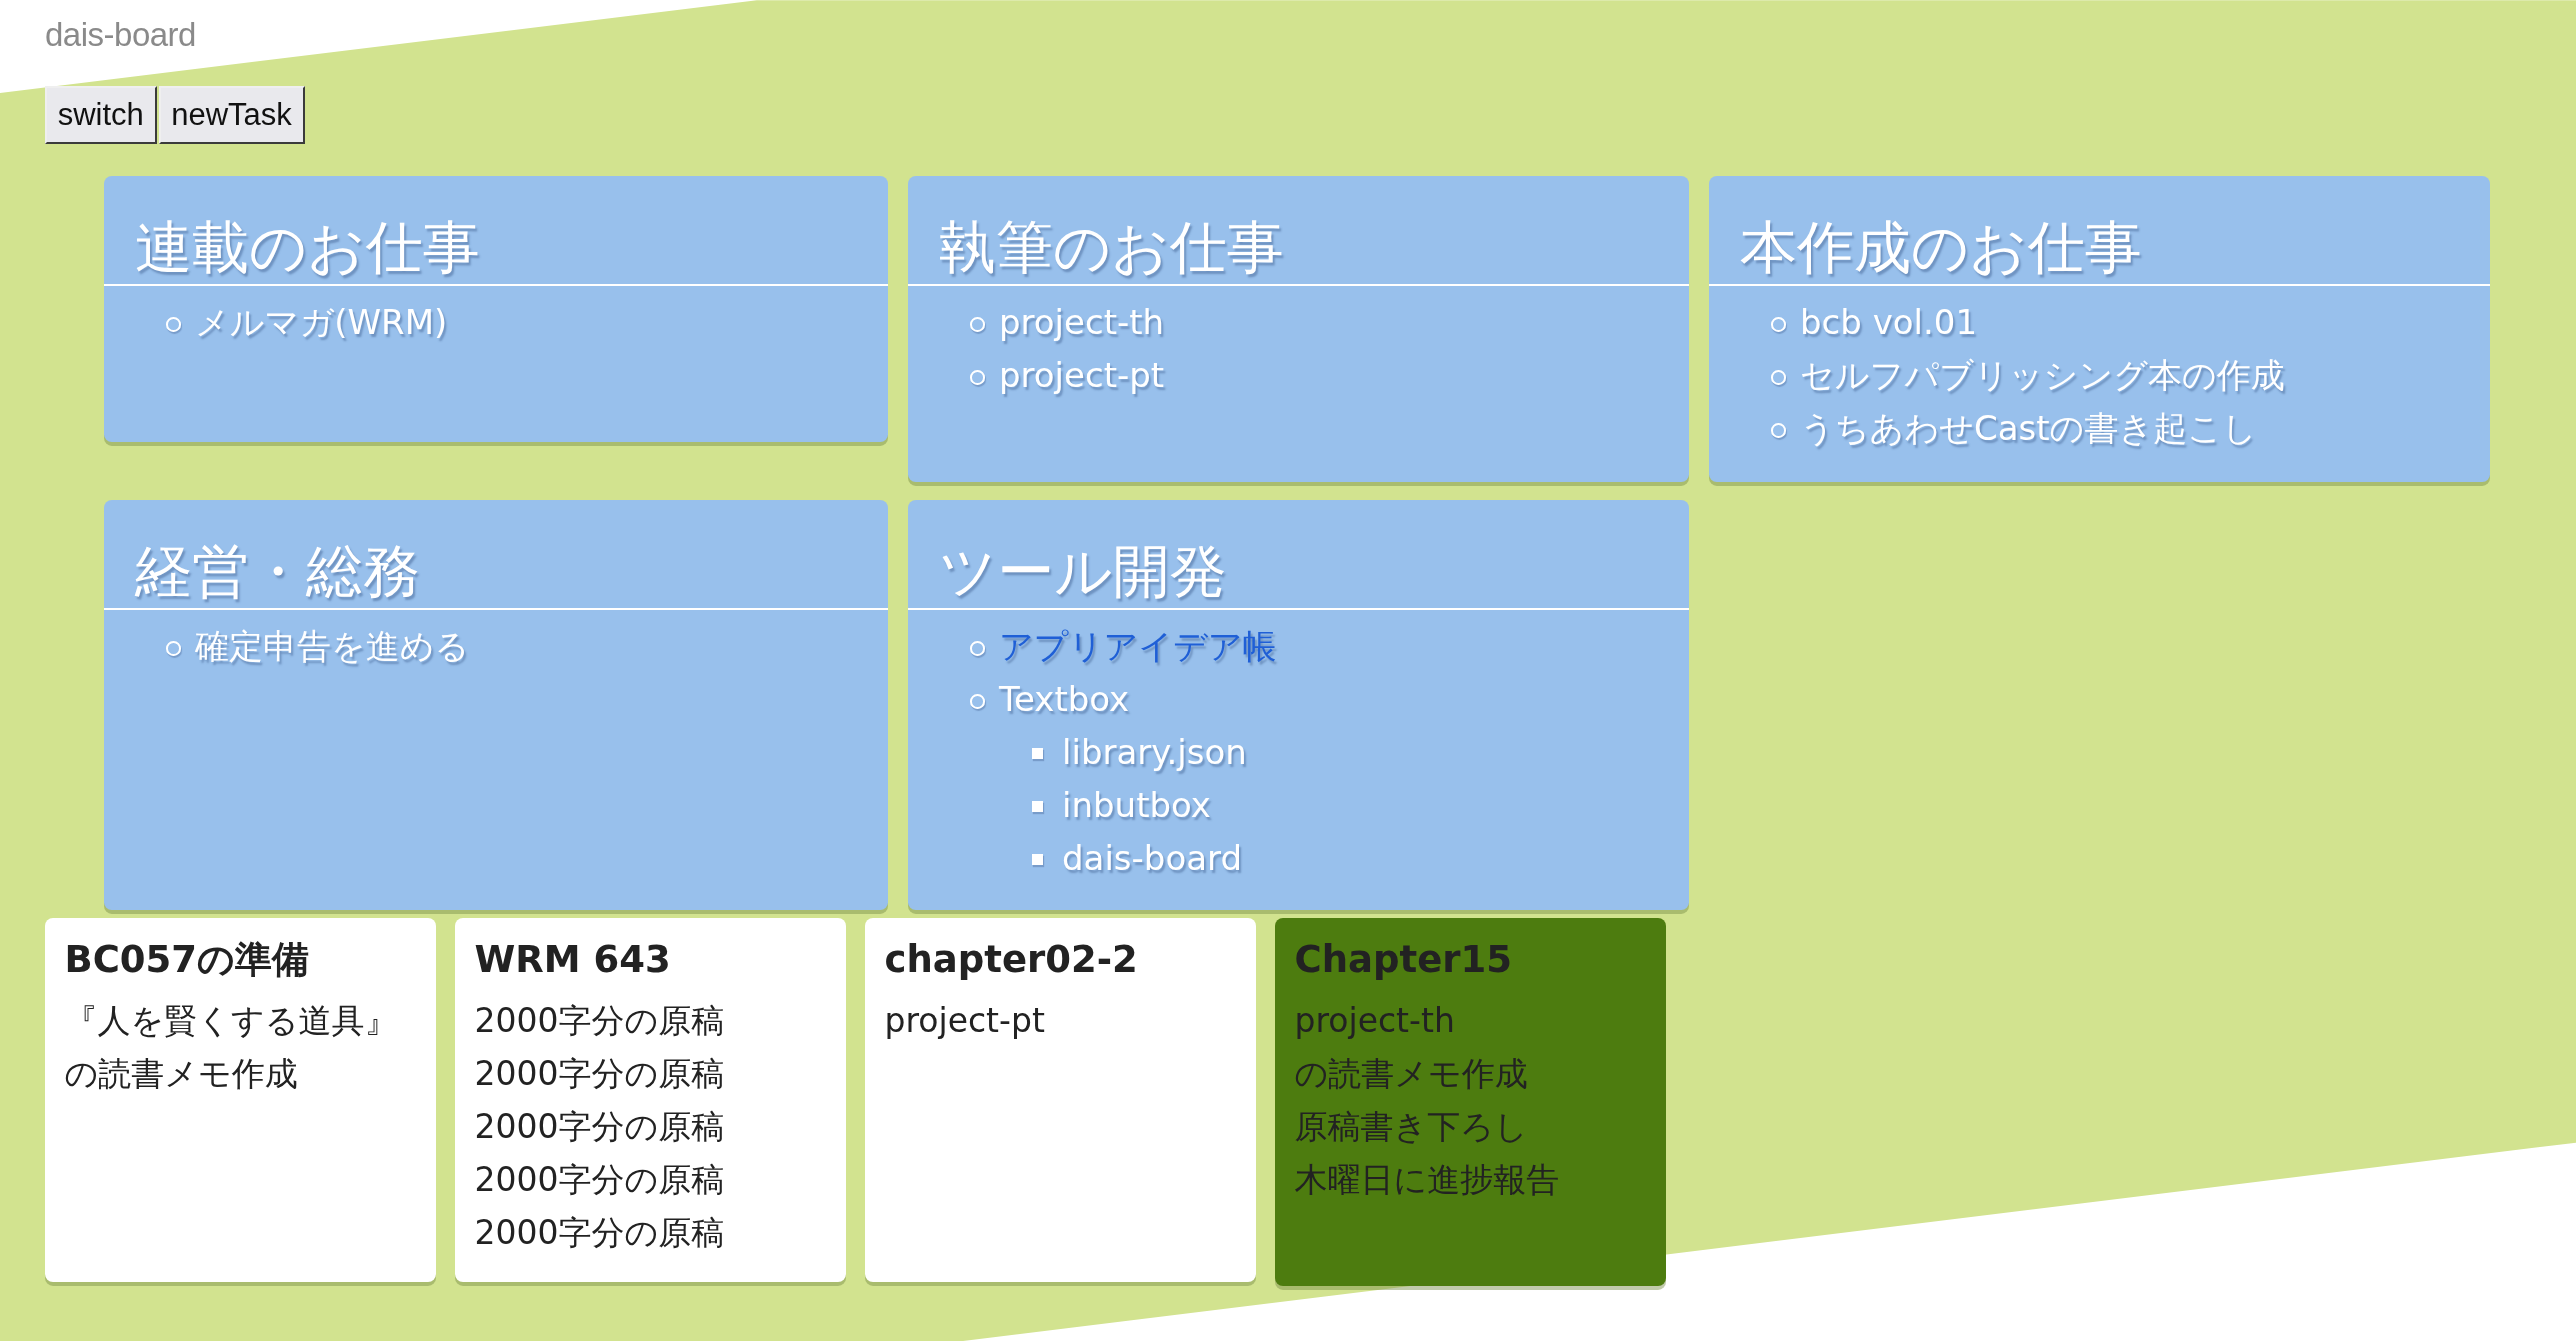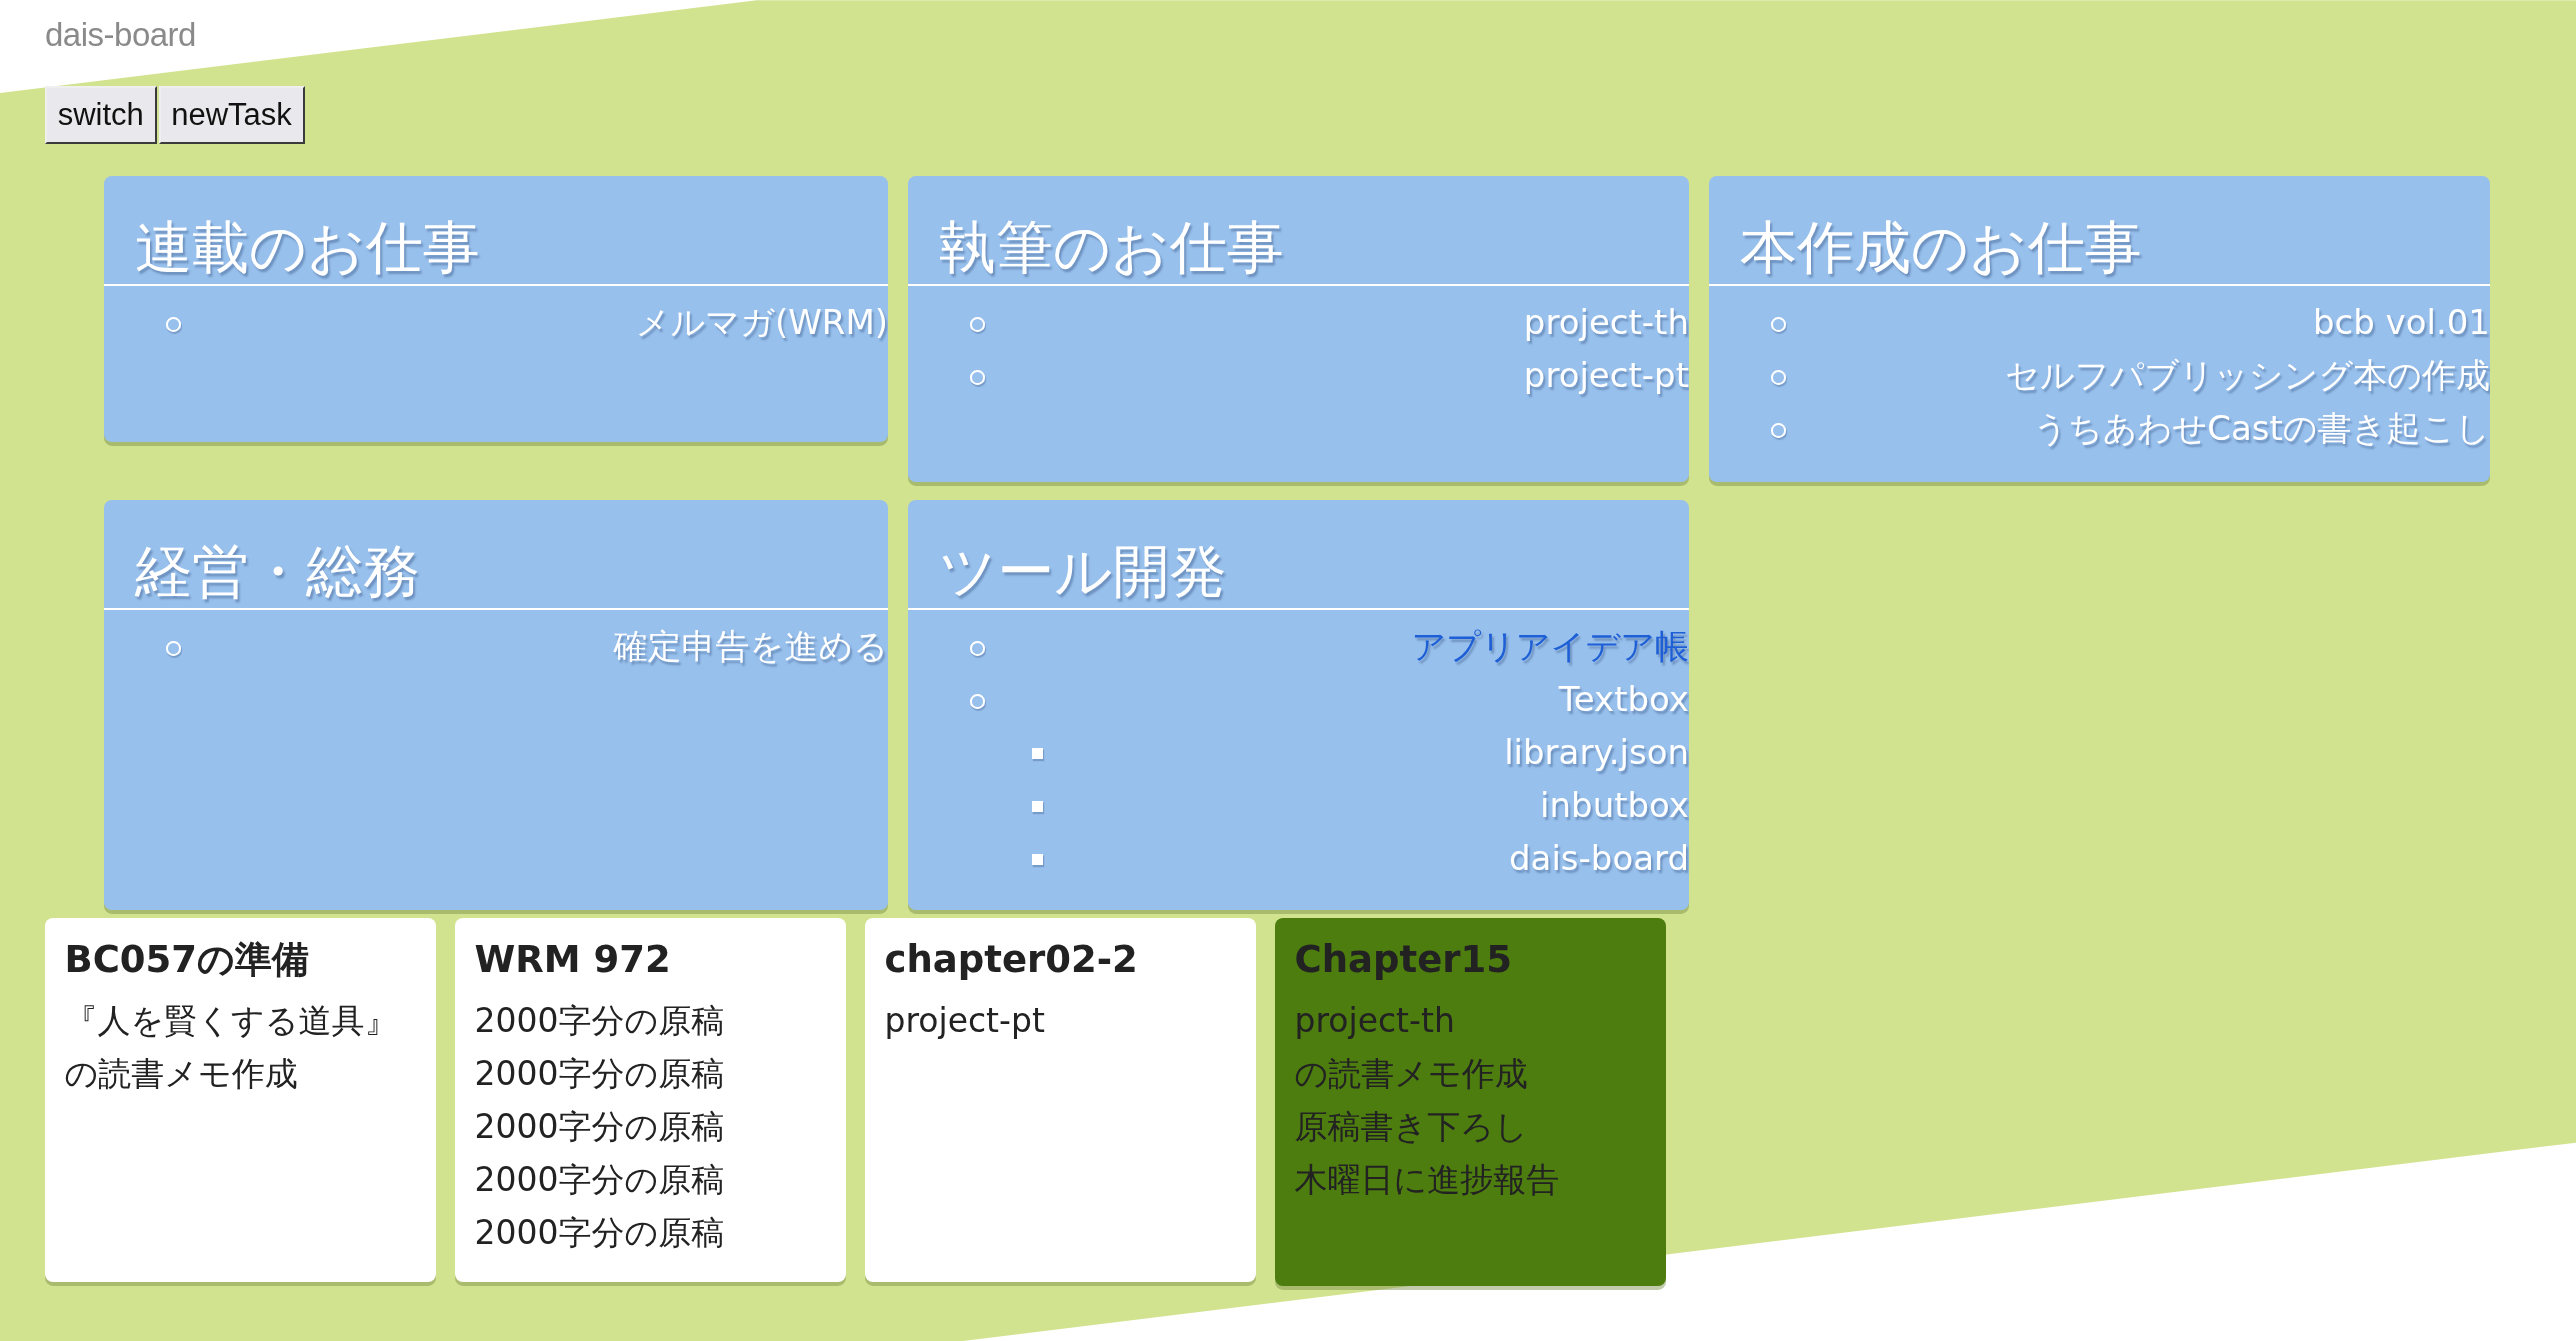--- a/index.html
+++ b/index.html
@@ -45,21 +45,21 @@
     }
     .category h2 {
       font-weight: normal;
       font-size: 57px;
       line-height: 57px;
       padding: 43px 0 7.8px 31px;
       border-bottom: 2.9px solid #ffffff;
       white-space: nowrap;
       font-family: "DejaVu Sans", sans-serif;
     }
-    .category ul { list-style: none; padding: 9.8px 0 0 62px; text-align: right; }
+    .category ul { list-style: none; padding: 9.8px 0 0 62px; }
     .category li {
       font-size: 34px; line-height: 53px;
       position: relative; padding-left: 29px;
       white-space: nowrap;
     }
     .category li::before {
       content: ""; position: absolute; left: 0; top: 21.5px;
       width: 10.7px; height: 10.7px; border: 2px solid #fff; border-radius: 50%;
       box-shadow: 1px 2px 1px rgba(60,90,140,0.35);
     }
@@ -149,21 +149,21 @@
     </ul>
   </section>
 
   <article class="task" style="left:45px; top:918px; height:364px;">
     <h3>BC057の準備</h3>
     <p>『人を賢くする道具』</p>
     <p>の読書メモ作成</p>
   </article>
 
   <article class="task" style="left:455px; top:918px; height:364px;">
-    <h3>WRM 972</h3>
+    <h3>WRM 643</h3>
     <p>2000字分の原稿</p>
     <p>2000字分の原稿</p>
     <p>2000字分の原稿</p>
     <p>2000字分の原稿</p>
     <p>2000字分の原稿</p>
   </article>
 
   <article class="task" style="left:865px; top:918px; height:364px;">
     <h3>chapter02-2</h3>
     <p>project-pt</p>

